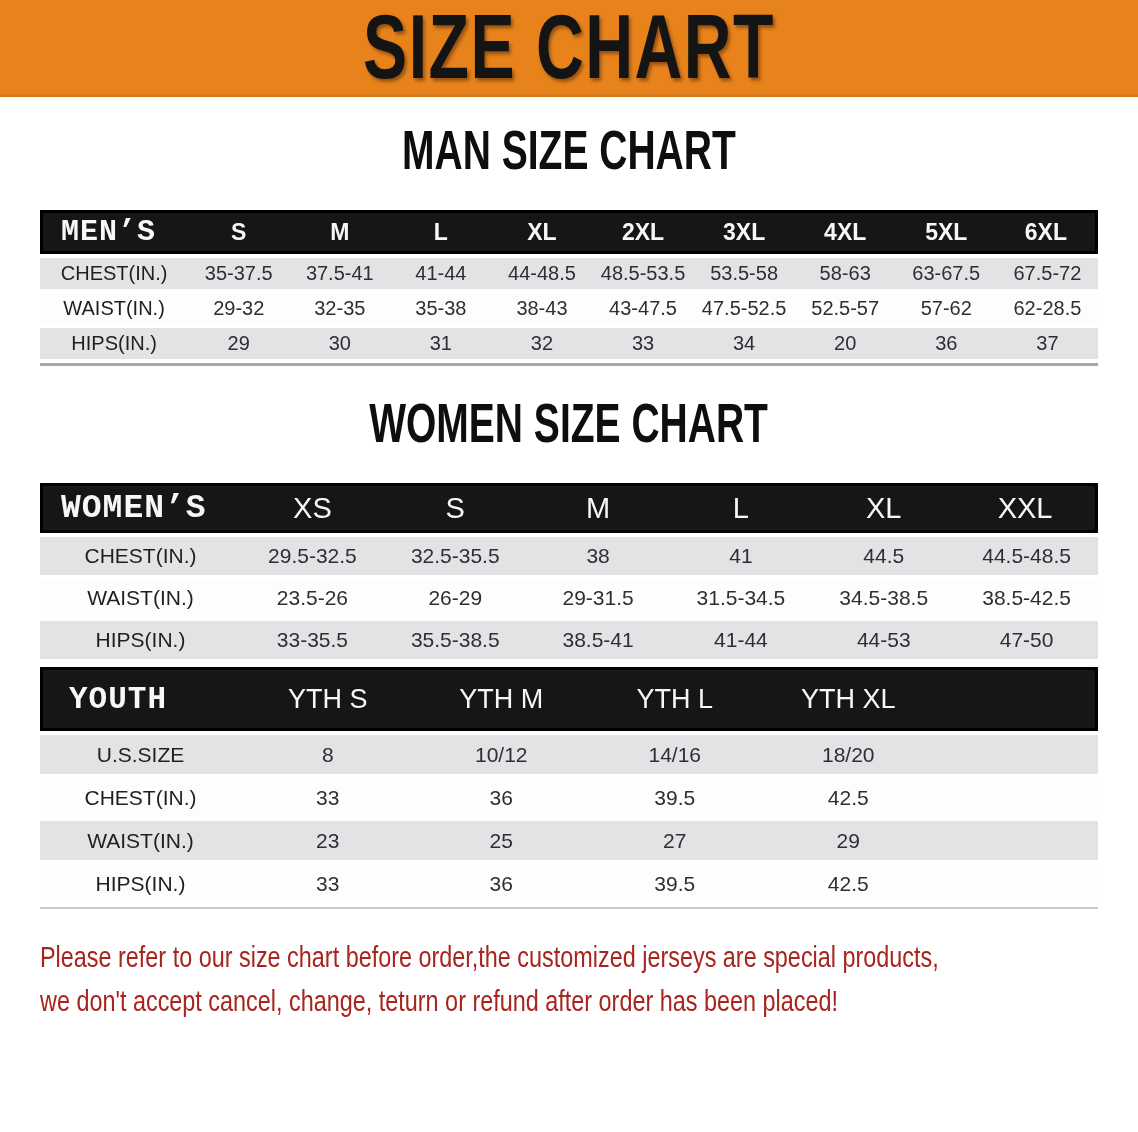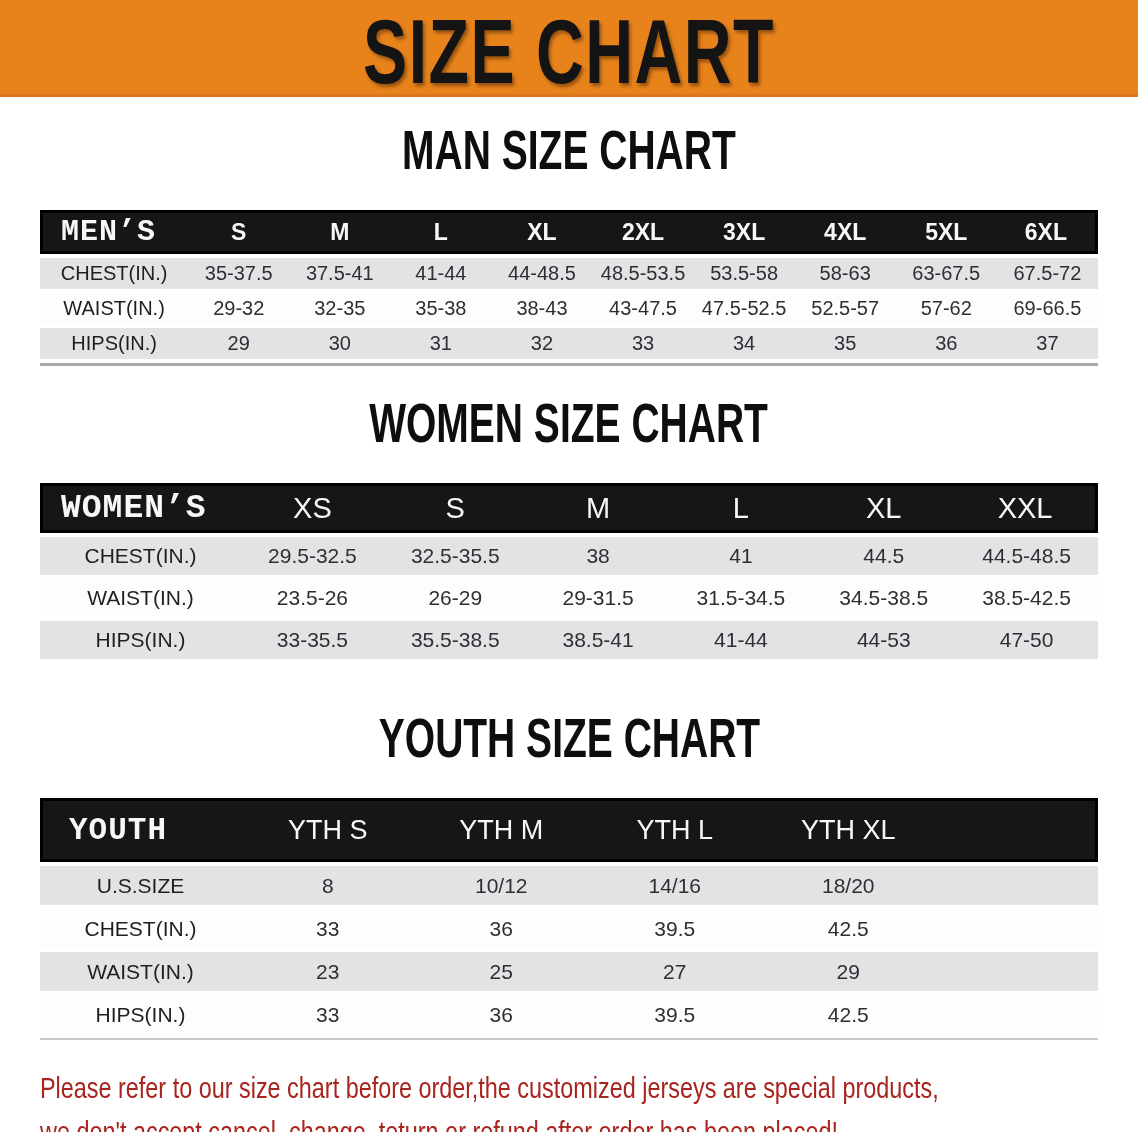--- a/index.html
+++ b/index.html
@@ -9,21 +9,21 @@
     font-family: "Liberation Sans", sans-serif;
     overflow: hidden;
   }
   .page { width: 1138px; height: 1132px; background: #fff; }
 
   
   .banner {
     height: 97px; width: 100%;
     background: var(--banner_orange, #E8831C);
     border-bottom: 3px solid #d9771b;
-    display: flex; align-items: flex-start; justify-content: center;
+    display: flex; align-items: center; justify-content: center;
   }
   .banner-text {
     display: inline-block;
     font-size: 92px; font-weight: bold; letter-spacing: 2px;
     color: #141414;
     transform: scale(0.72, 0.98);
     text-shadow: 3px 3px 4px rgba(50, 25, 0, 0.45);
     white-space: nowrap;
   }
 
@@ -141,31 +141,31 @@
               <tr>
                 <th>WAIST(IN.)</th>
                 <td>29-32</td>
                 <td>32-35</td>
                 <td>35-38</td>
                 <td>38-43</td>
                 <td>43-47.5</td>
                 <td>47.5-52.5</td>
                 <td>52.5-57</td>
                 <td>57-62</td>
-                <td>69-66.5</td>
+                <td>62-28.5</td>
               </tr>
               <tr>
                 <th>HIPS(IN.)</th>
                 <td>29</td>
                 <td>30</td>
                 <td>31</td>
                 <td>32</td>
                 <td>33</td>
                 <td>34</td>
-                <td>35</td>
+                <td>20</td>
                 <td>36</td>
                 <td>37</td>
               </tr>
             </tbody>
           </table>
       </div>
     </section>
 
     <section class="sect sect-women">
       <h2><span class="cond">WOMEN SIZE CHART</span></h2>
@@ -209,21 +209,20 @@
                 <td>41-44</td>
                 <td>44-53</td>
                 <td>47-50</td>
               </tr>
             </tbody>
           </table>
       </div>
     </section>
 
     <section class="sect sect-youth">
-      <h2><span class="cond">YOUTH SIZE CHART</span></h2>
       <div class="table-wrap underline-soft">
         <table class="size-table t-youth">
             <thead>
               <tr>
                 <th class="corner">YOUTH</th>
                 <th class="size-col">YTH S</th>
                 <th class="size-col">YTH M</th>
                 <th class="size-col">YTH L</th>
                 <th class="size-col">YTH XL</th>
                 <th class="spacer"></th>

